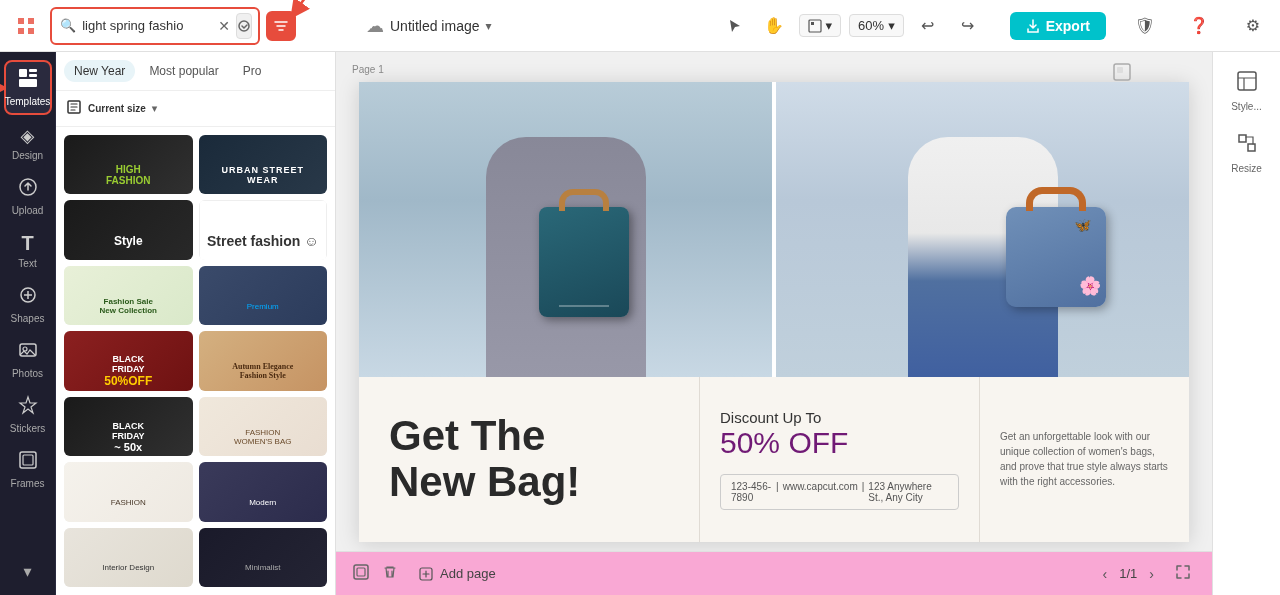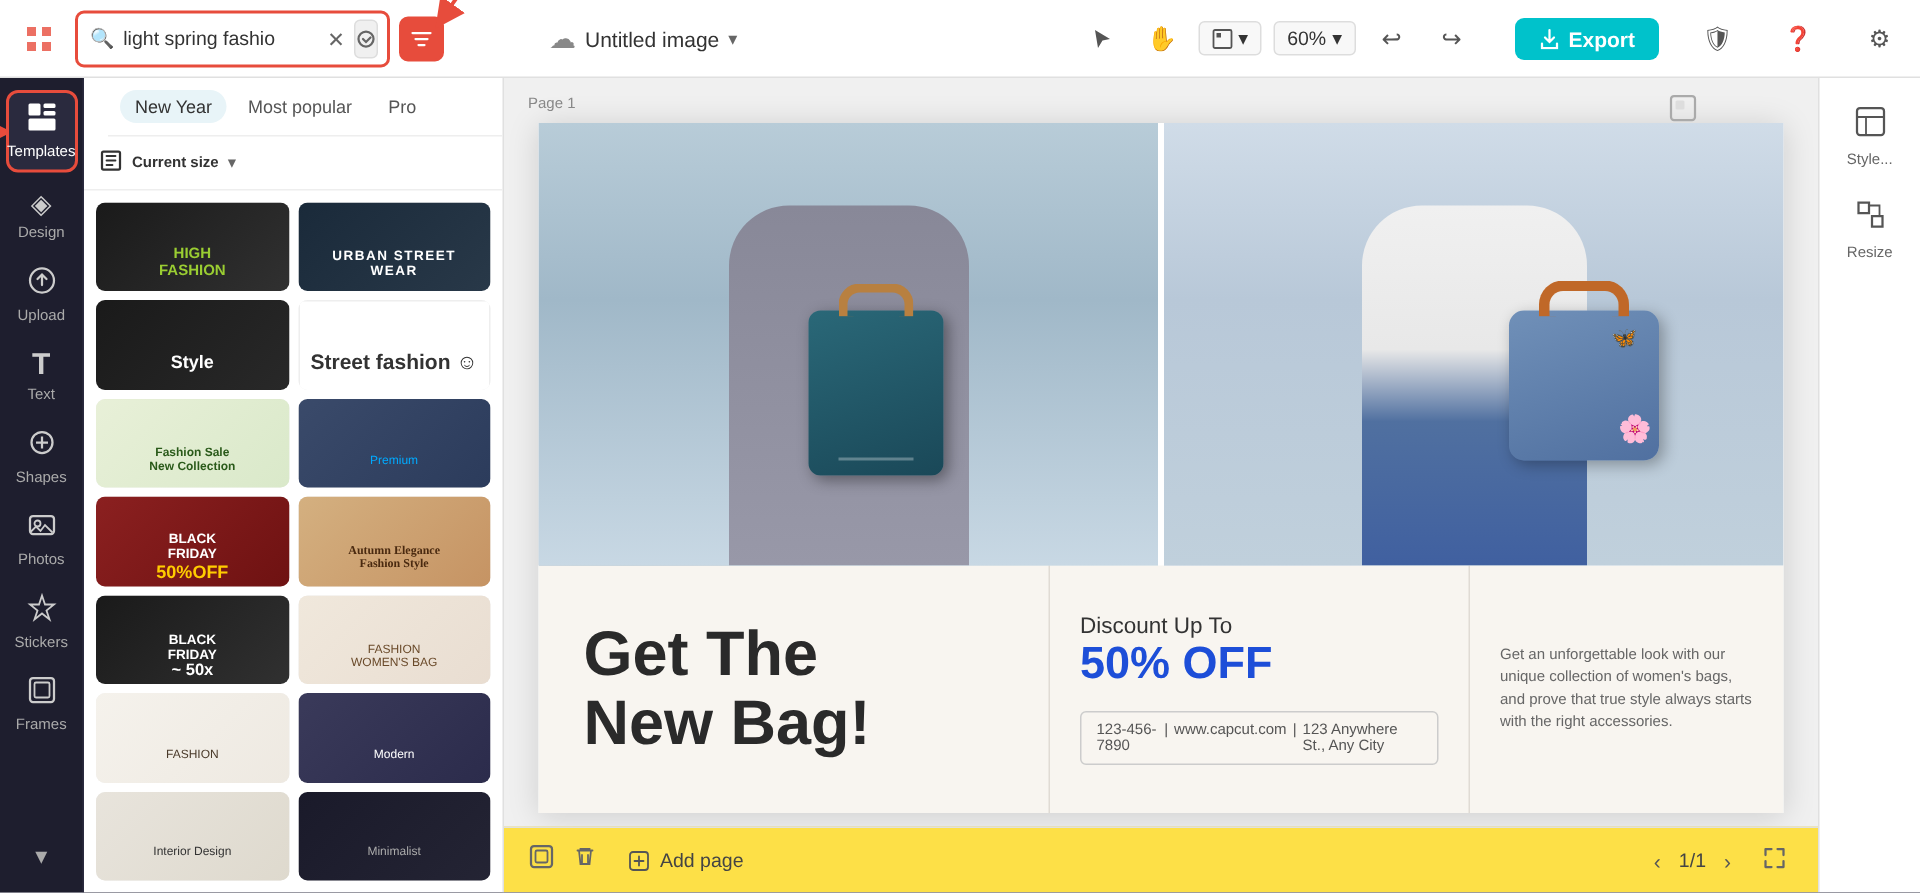--- a/index.html
+++ b/index.html
@@ -164,21 +164,20 @@
       overflow: hidden;
     }
 
     .category-tabs {
       display: flex;
       align-items: center;
       gap: 4px;
       padding: 8px 8px;
       border-bottom: 1px solid #eee;
       flex-shrink: 0;
-      margin-left: 16px;
     }
     .cat-tab {
       padding: 4px 10px;
       border-radius: 16px;
       font-size: 12px;
       cursor: pointer;
       color: #555;
       white-space: nowrap;
     }
     .cat-tab.active {
@@ -292,42 +291,42 @@
       color: #2a2a2a;
       line-height: 1.1;
     }
     .canvas-text-mid {
       flex: 0 0 280px;
       display: flex; flex-direction: column; align-items: flex-start; justify-content: center;
       padding: 20px;
       border-left: 1px solid #e0dbd4;
     }
     .canvas-discount { font-size: 15px; color: #333; margin-bottom: 0; }
-    .canvas-percent { font-size: 30px; font-weight: 700; color: #1d4ed8; }
+    .canvas-percent { font-size: 30px; font-weight: 400; color: #701a75; }
     .canvas-contact {
       display: flex; gap: 4px;
       margin-top: 14px;
       border: 1px solid #ccc;
       border-radius: 4px;
       padding: 6px 10px;
     }
     .canvas-contact span { font-size: 10px; color: #555; }
     .canvas-contact-sep { color: #ccc; }
     .canvas-text-right {
       flex: 1;
       display: flex; align-items: center;
       padding: 20px;
       border-left: 1px solid #e0dbd4;
     }
     .canvas-desc { font-size: 10px; color: #666; line-height: 1.5; }
 
     
     .canvas-bottom-bar {
       height: 44px;
-      background: #fde047;
+      background: #f9a8d4;
       border-top: 1px solid #e0e0e0;
       display: flex;
       align-items: center;
       padding: 0 16px;
       gap: 12px;
       flex-shrink: 0;
     }
     .bottom-bar-icon {
       font-size: 16px; color: #666; cursor: pointer;
     }

